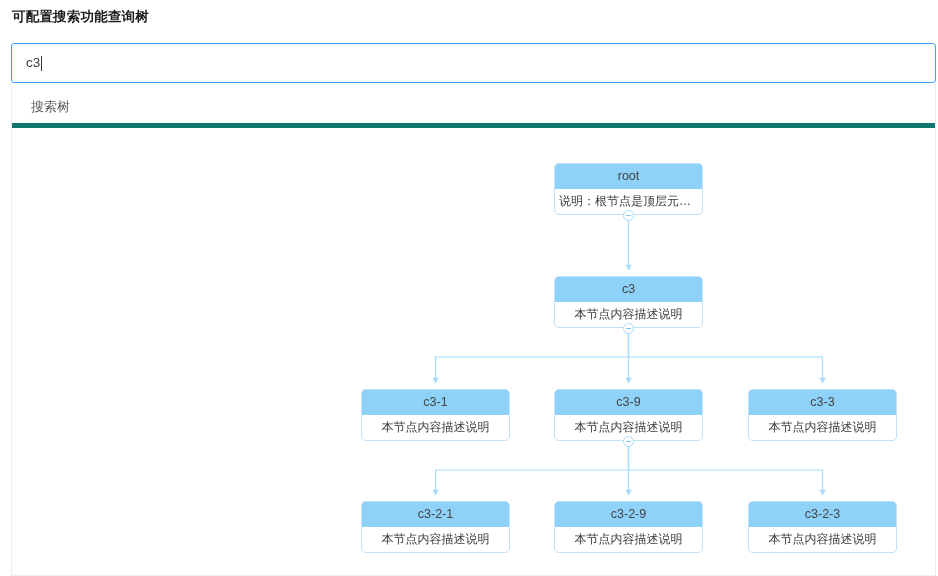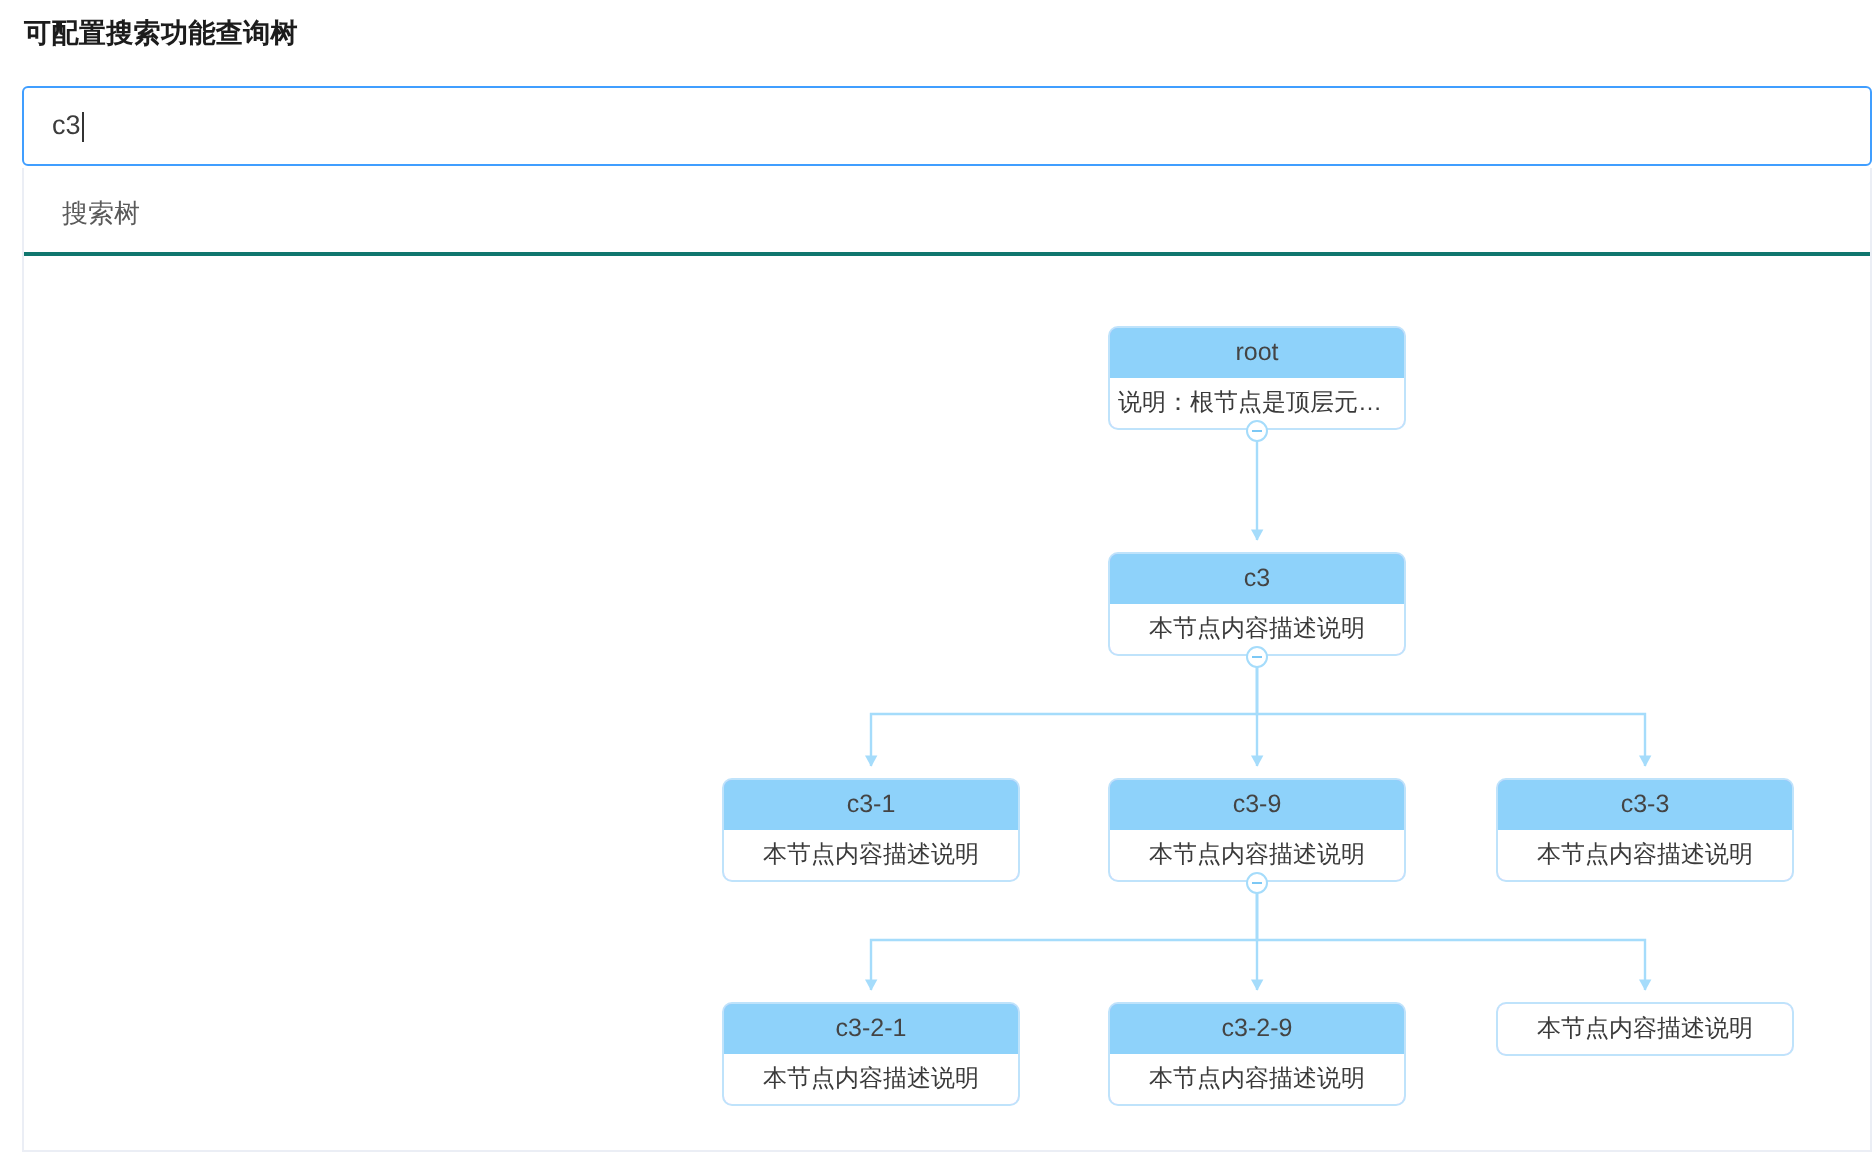--- a/index.html
+++ b/index.html
@@ -75,21 +75,21 @@
     border-top: none;
     background: #ffffff;
   }
   .card-header {
     position: absolute;
     left: 0;
     top: 0;
     width: 100%;
     height: 44px;
     box-sizing: border-box;
-    border-bottom: 2px solid #0f766e;
+    border-bottom: 5px solid #0f766e;
   }
   .card-header-title {
     position: absolute;
     left: 19px;
     top: 14px;
     font-size: 13px;
     color: #5a5a5a;
   }
   .card-body {
     position: absolute;
@@ -232,19 +232,20 @@
           </div>
           <div class="node" style="left: 349px; top: 372px;">
             <div class="node-title">c3-2-1</div>
             <div class="node-desc">本节点内容描述说明</div>
           </div>
           <div class="node" style="left: 542px; top: 372px;">
             <div class="node-title">c3-2-9</div>
             <div class="node-desc">本节点内容描述说明</div>
           </div>
           <div class="node" style="left: 736px; top: 372px;">
+            <div class="node-title">c3-2-3</div>
             <div class="node-desc">本节点内容描述说明</div>
           </div>
         </div>
     </div>
   </div>
 
 </div>
 
 </body></html>

